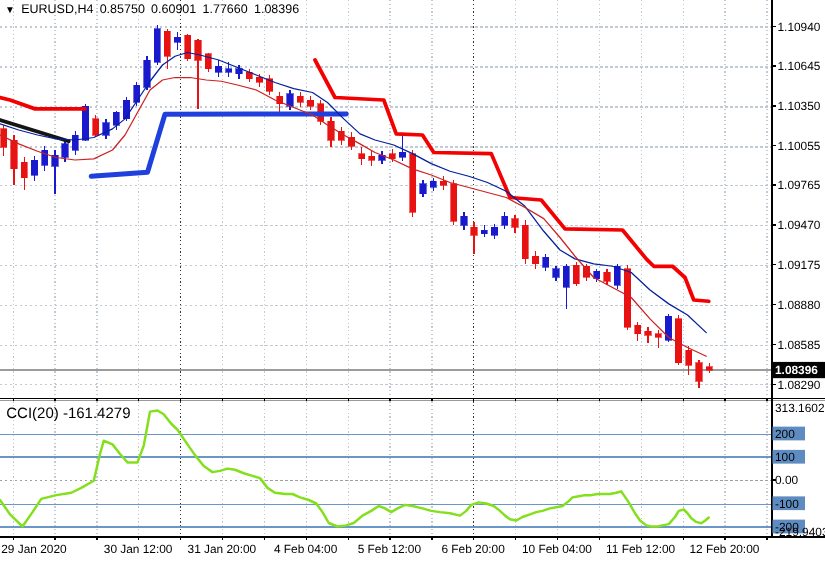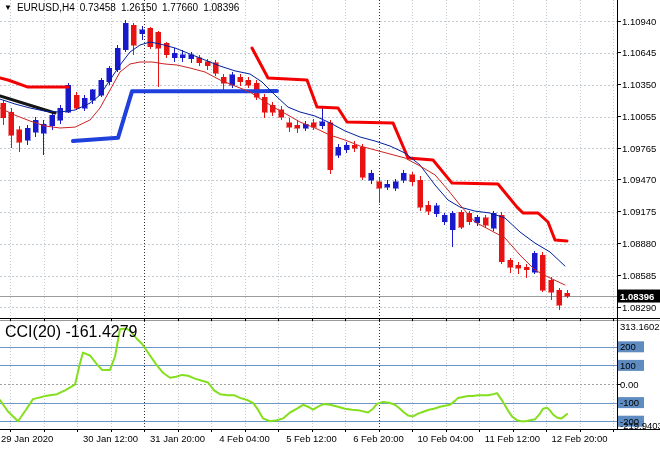--- a/index.html
+++ b/index.html
@@ -2,21 +2,21 @@
 <html><head>
 <meta charset="utf-8">
 <style>
   html,body{margin:0;padding:0;background:#fff;}
   .win{position:relative;width:660px;height:450px;background:#ffffff;overflow:hidden;
        font-family:"Liberation Sans",sans-serif;}
   svg{position:absolute;left:0;top:0;}
   svg text{font-family:"Liberation Sans",sans-serif;}
   .title{position:absolute;top:2px;left:4px;font-size:10px;color:#000;display:flex;gap:5px;align-items:center;}
   .title .arrow{font-size:8px;}
-  .cci-title{position:absolute;top:323px;left:5px;font-size:16px;color:#000;}
+  .cci-title{position:absolute;top:323px;left:5px;font-size:12px;color:#000;}
 </style>
 </head>
 <body>
 
 <div class="win">
   <svg id="cv" width="660" height="450" viewBox="0 0 660 450">
       <g>
         <line x1="10.5" y1="0" x2="10.5" y2="318" stroke="#c2cbd4" stroke-width="1" stroke-dasharray="1,2" shape-rendering="crispEdges"></line>
         <line x1="10.5" y1="321" x2="10.5" y2="429" stroke="#c2cbd4" stroke-width="1" stroke-dasharray="1,2" shape-rendering="crispEdges"></line>
         <line x1="44" y1="0" x2="44" y2="318" stroke="#c2cbd4" stroke-width="1" stroke-dasharray="1,2" shape-rendering="crispEdges"></line>
@@ -330,22 +330,22 @@
         <text x="378.5" y="442" font-size="9.5" fill="#000" text-anchor="middle">6 Feb 20:00</text>
         <text x="445.5" y="442" font-size="9.5" fill="#000" text-anchor="middle">10 Feb 04:00</text>
         <text x="512.5" y="442" font-size="9.5" fill="#000" text-anchor="middle">11 Feb 12:00</text>
         <text x="579.5" y="442" font-size="9.5" fill="#000" text-anchor="middle">12 Feb 20:00</text>
       </g>
     </svg>
 
   <div class="title">
     <span class="arrow">▼</span>
     <span>EURUSD,H4</span>
-    <span>0.73458</span>
-    <span>1.26150</span>
+    <span>0.85750</span>
+    <span>0.60901</span>
     <span>1.77660</span>
     <span>1.08396</span>
   </div>
 
   <div class="cci-title">
     <span>CCI(20) -161.4279</span>
   </div>
 </div>
 
 </body></html>

